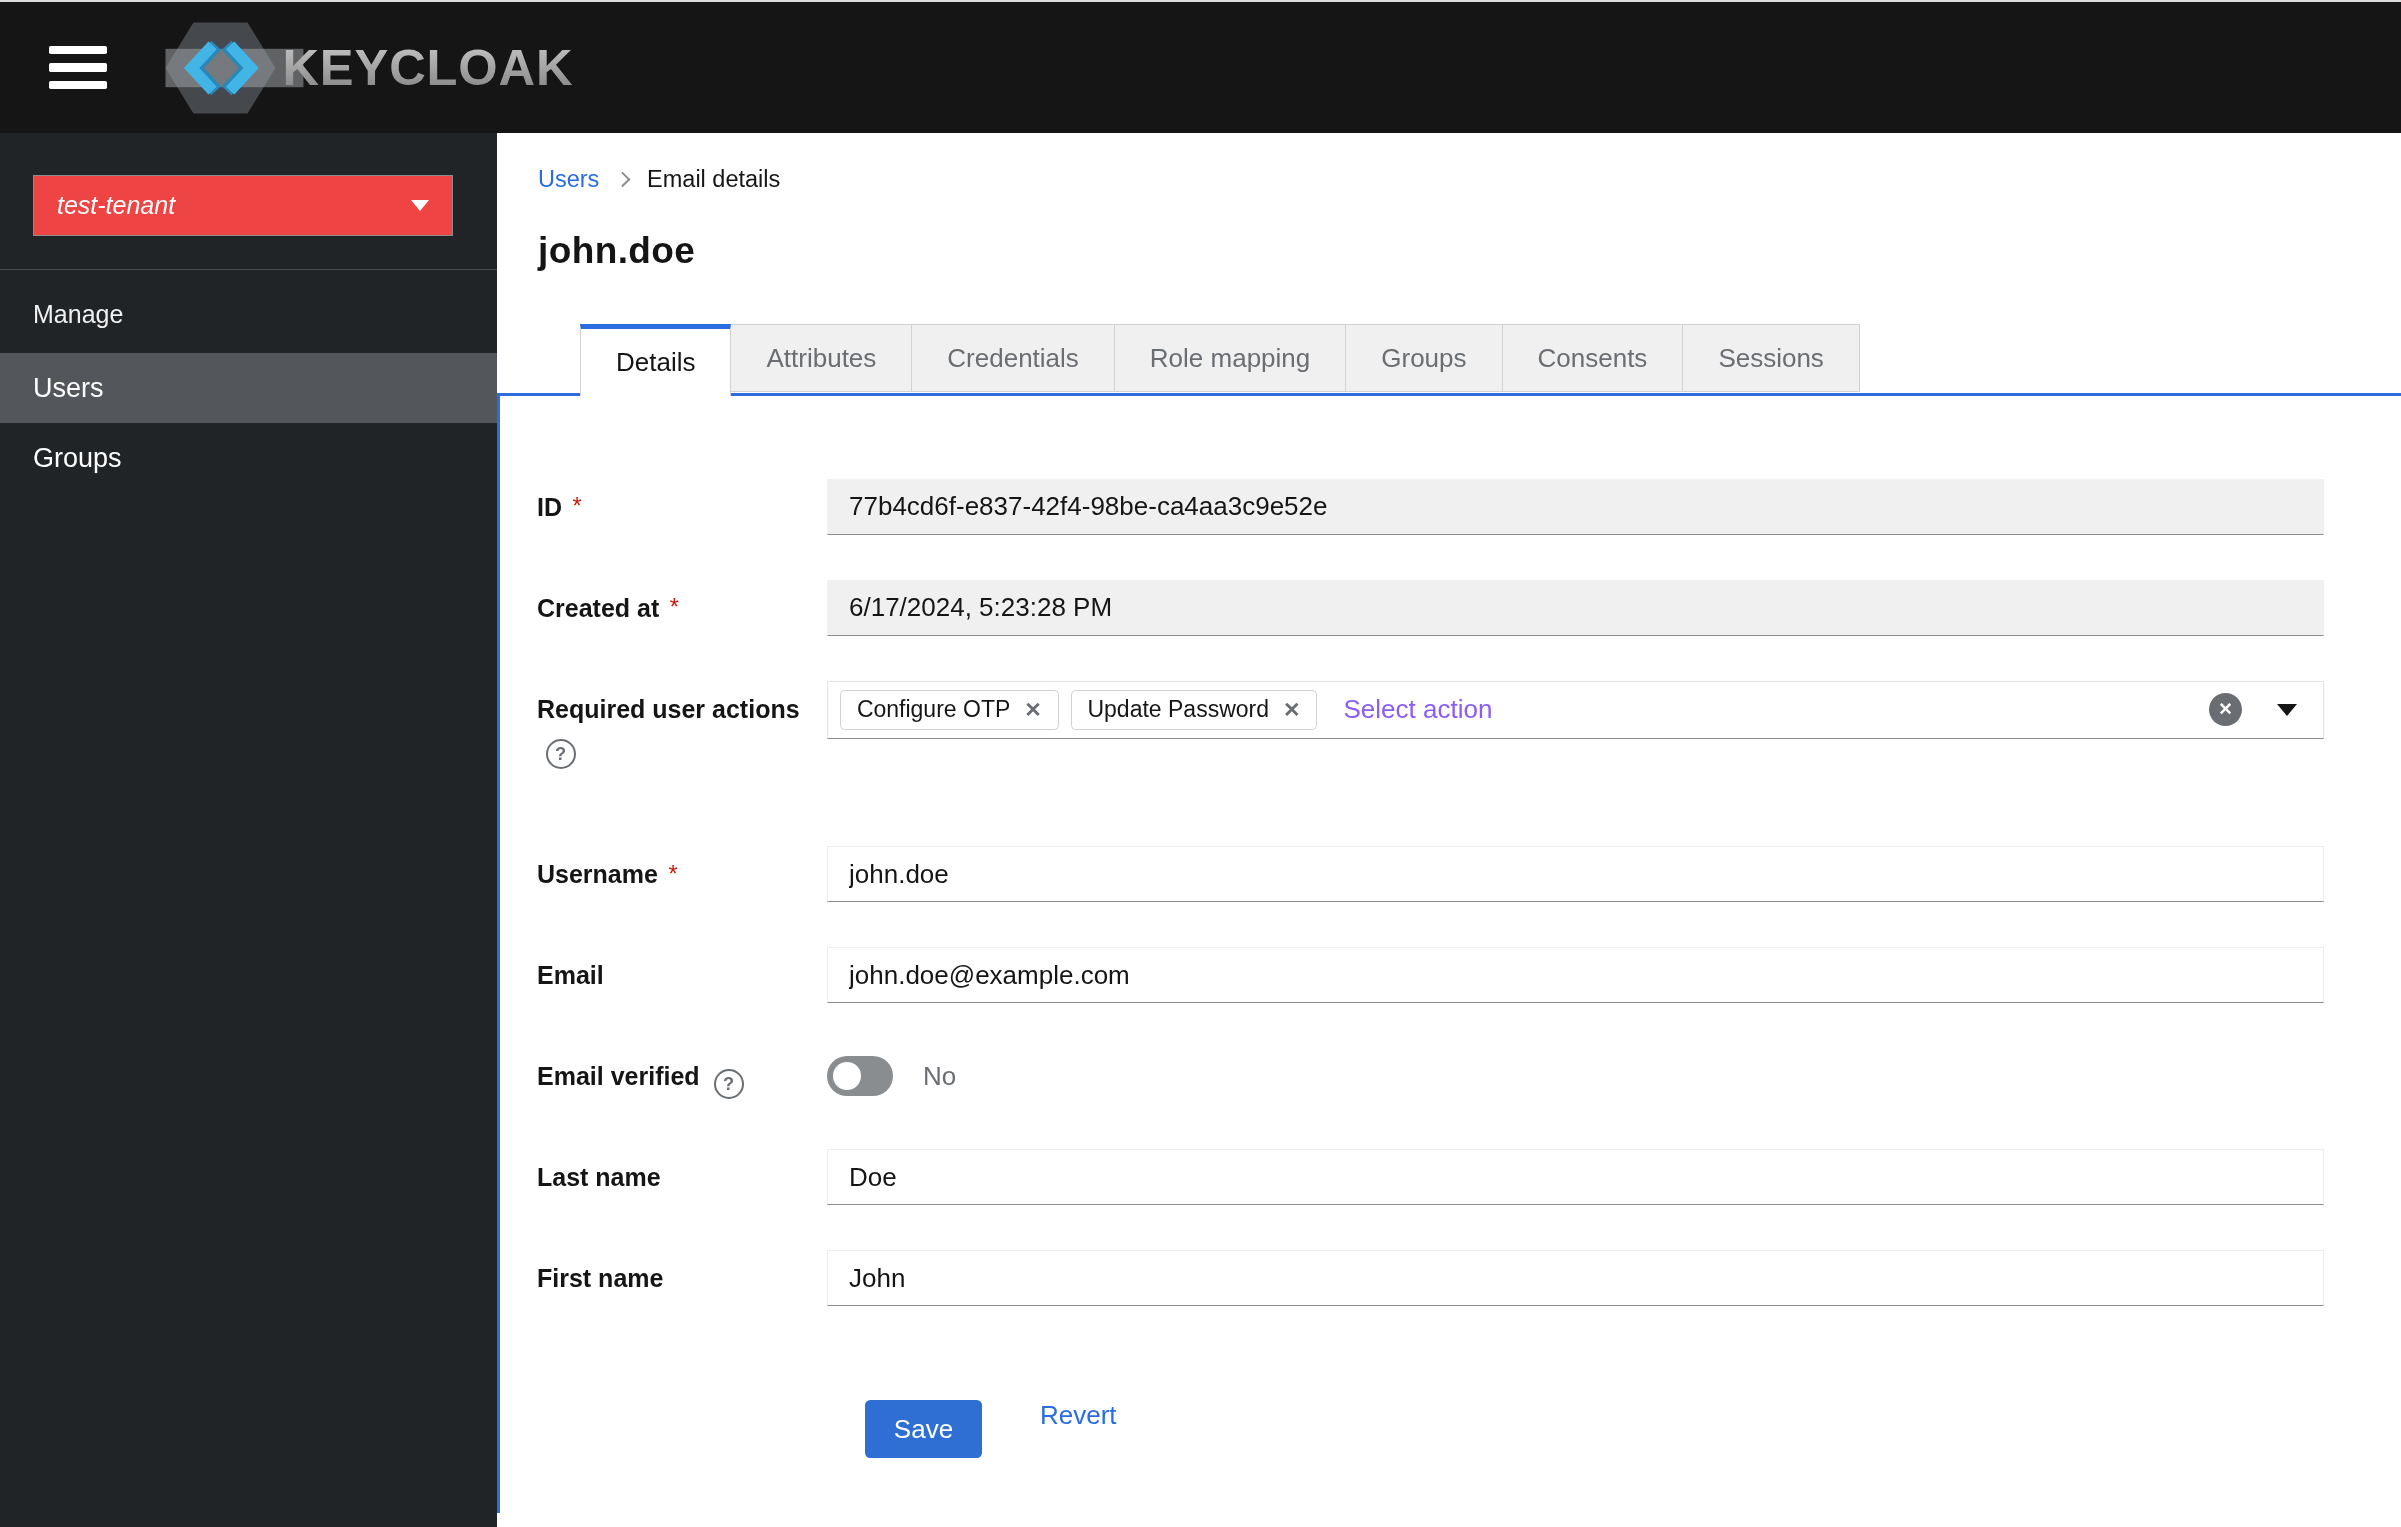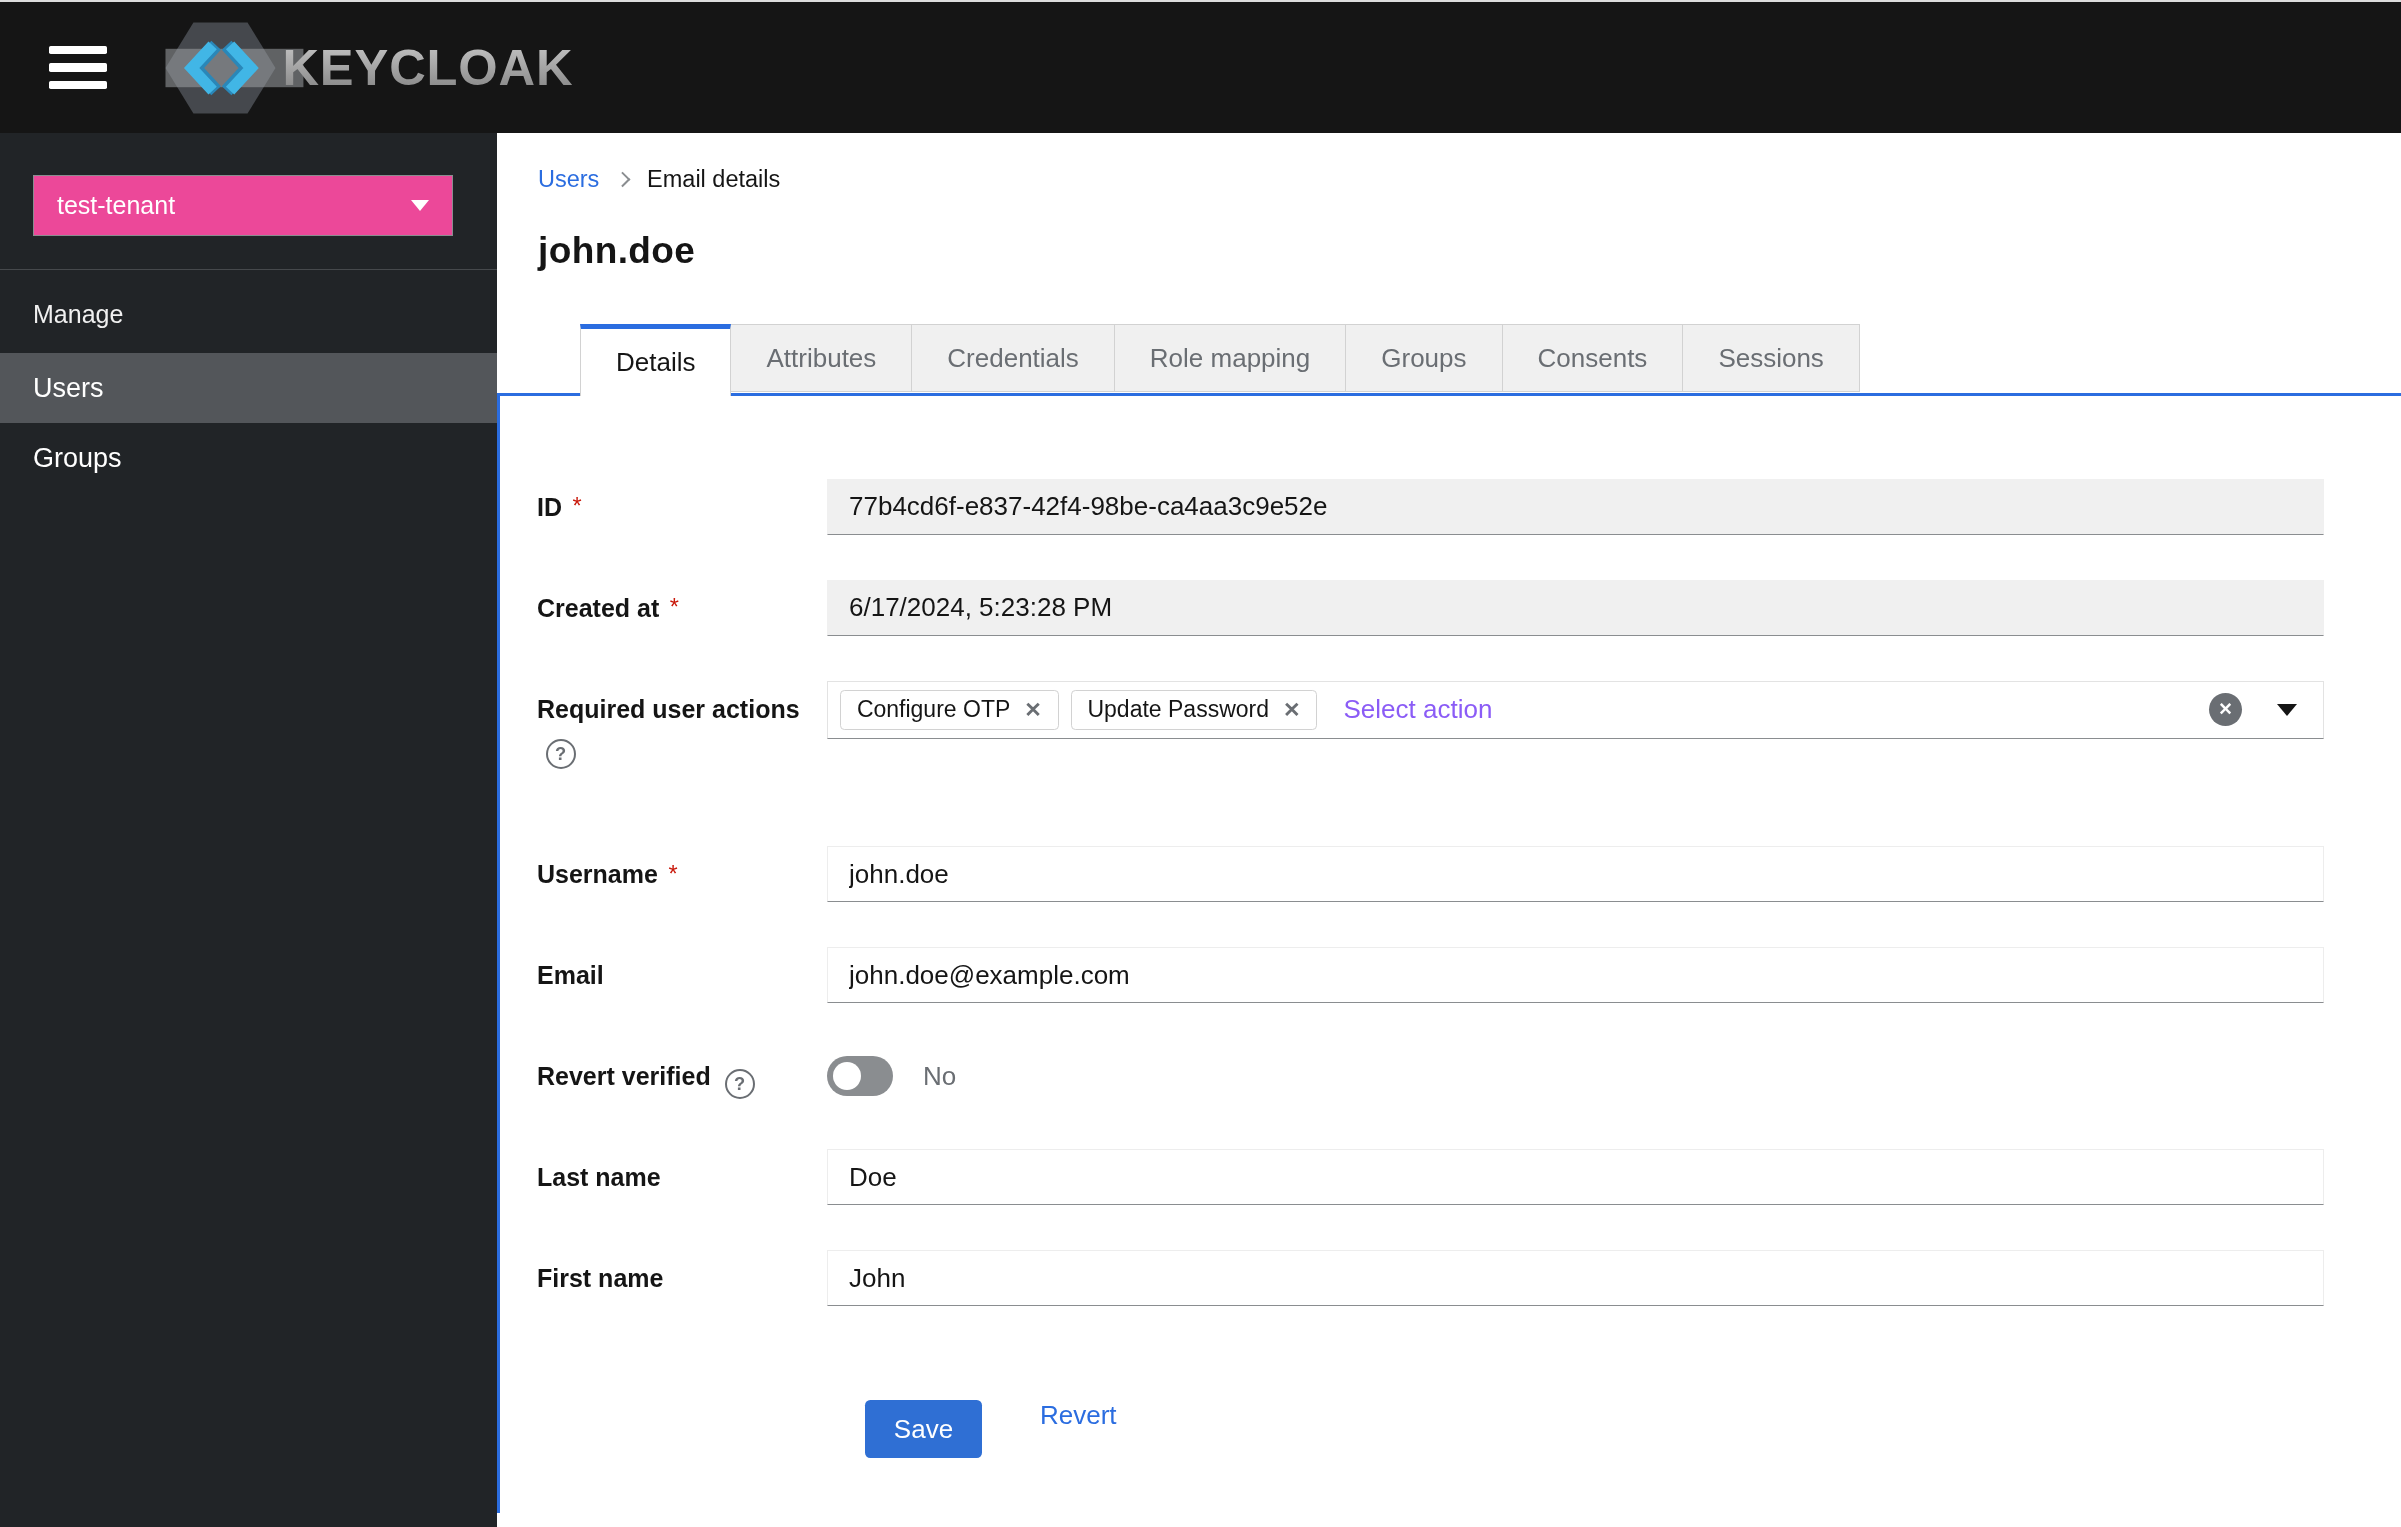--- a/index.html
+++ b/index.html
@@ -9,21 +9,21 @@
 
   
   .masthead { position:absolute; top:0; left:0; width:2401px; height:133px; background:#151515; border-top:2.6px solid #dcdcdc; display:flex; align-items:center; }
   .hamburger { width:61px; height:47px; margin-left:49px; background:none; border:none; cursor:pointer; display:flex; flex-direction:column; justify-content:space-between; padding:1.7px 0; }
   .hamburger span { display:block; width:58px; height:8.7px; background:#ffffff; border-radius:1.7px; }
   .brand { margin-left:52px; height:98px; display:flex; align-items:center; }
 
   
   .sidebar { position:absolute; top:133px; left:0; width:497px; height:1395px; background:#212427; color:#fff; }
   .realm-wrap { padding:42px 33px 33px 33px; border-bottom:1.7px solid #46494c; }
-  .realm-select { width:420px; height:61px; background:#ec4899; border:0.9px solid #8a8d90; color:#ffffff; font-size:25px; display:flex; align-items:center; justify-content:space-between; padding:0 23px; cursor:pointer; }
+  .realm-select { width:420px; height:61px; background:#ef4444; border:0.9px solid #8a8d90; color:#ffffff; font-size:25px; display:flex; align-items:center; justify-content:space-between; padding:0 23px; cursor:pointer;font-style:italic; }
   .caret-down { width:0; height:0; border-left:9.6px solid transparent; border-right:9.6px solid transparent; border-top:11.3px solid #ffffff; }
   .nav-section { padding:30px 0 0 33px; font-size:25px; color:#f0f0f0; }
   .nav-items { margin-top:24.4px; }
   .nav-item { height:70px; display:flex; align-items:center; padding-left:33px; font-size:27px; color:#ffffff; cursor:pointer; }
   .nav-item.active { background:#53565a; }
 
   
   .main { position:absolute; top:133px; left:497px; width:1904px; height:1395px; background:#ffffff; }
   .breadcrumb { padding:33px 0 0 41px; display:flex; align-items:center; font-size:23.5px; }
   .breadcrumb a { color:#2b6de0; text-decoration:none; cursor:pointer; }
@@ -195,21 +195,21 @@
           <div class="label-col">
             <label>Email</label>
           </div>
           <div class="input-col">
             <input class="pf-input" value="john.doe@example.com" style="">
           </div>
         </div>
 
         <div class="row">
           <div class="label-col">
-            <label>Revert verified</label><span class="help inline">?</span>
+            <label>Email verified</label><span class="help inline">?</span>
           </div>
           <div class="input-col">
             <div class="toggle-row">
               <span class="switch">
                 <span class="knob"></span>
               </span>
               <span class="switch-label">No</span>
             </div>
           </div>
         </div>

